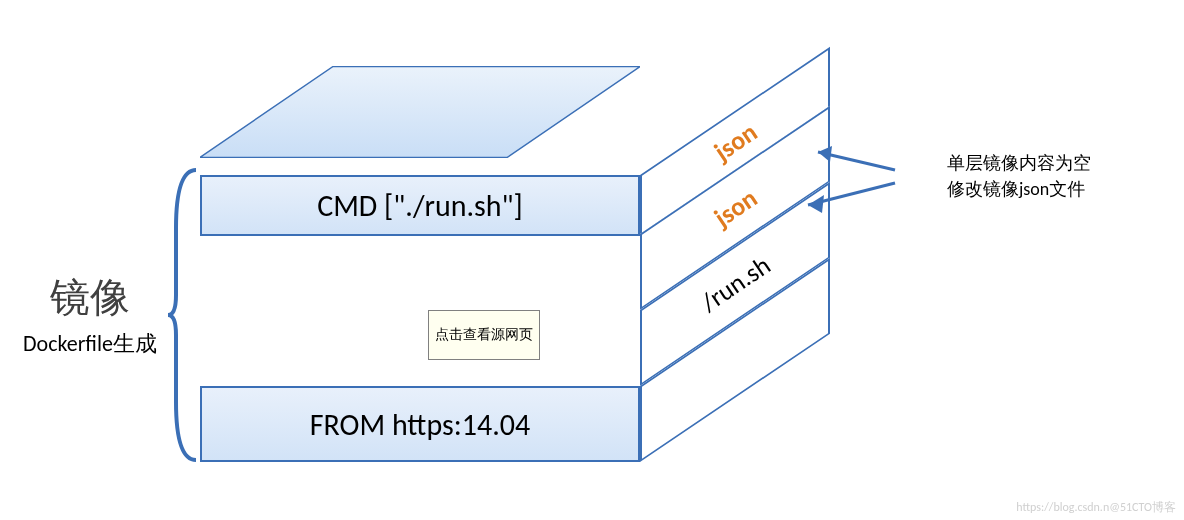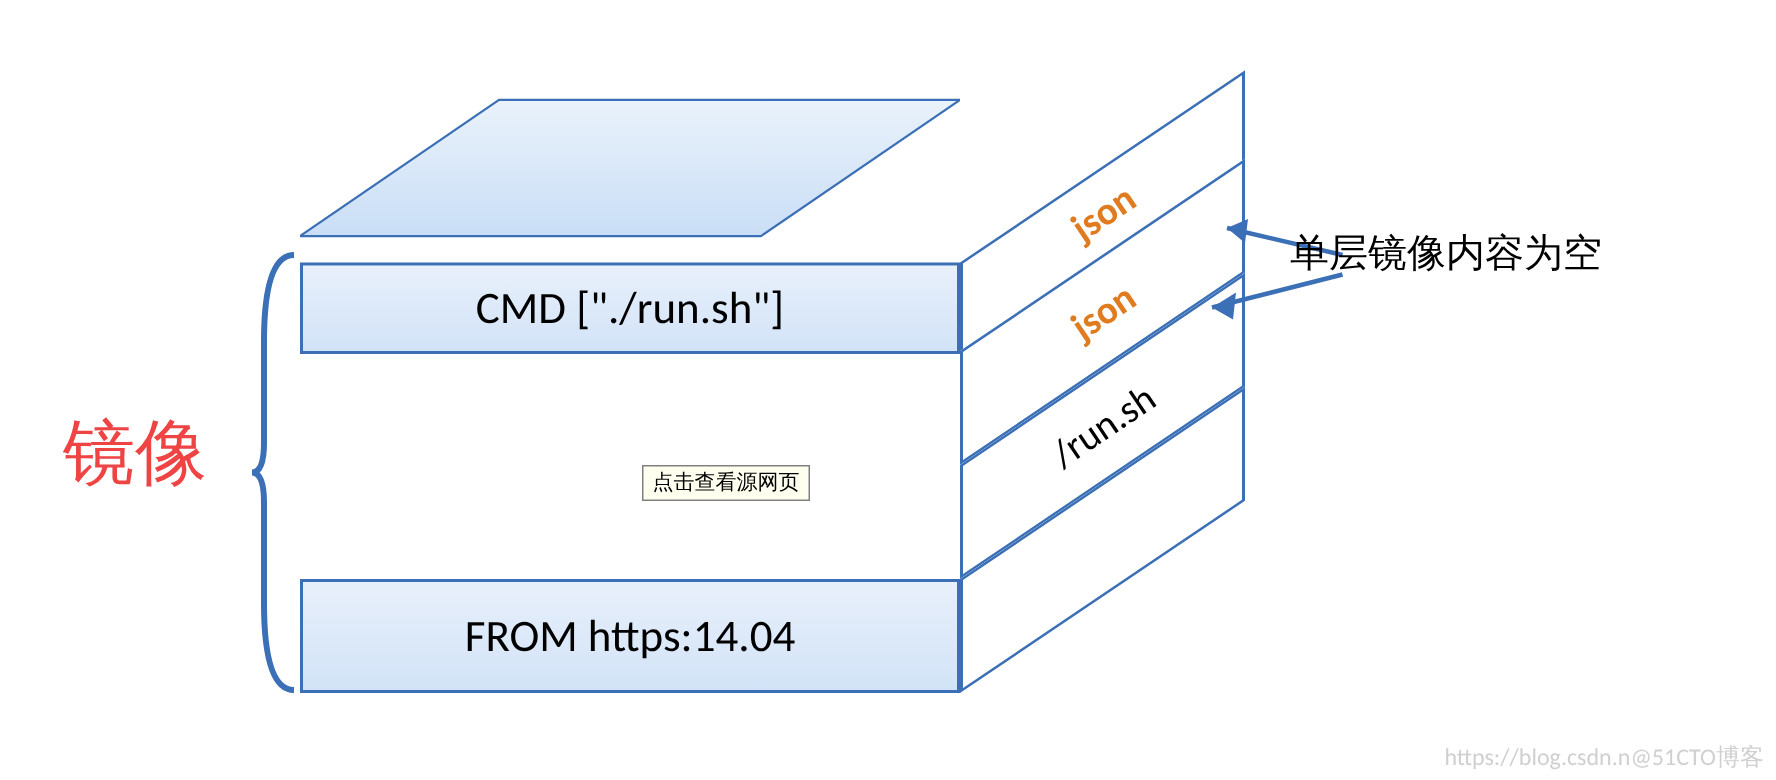--- a/index.html
+++ b/index.html
@@ -1,19 +1,19 @@
 <!DOCTYPE html>
 <html><head>
 <meta charset="utf-8">
 <style>
   html,body{margin:0;padding:0;width:1184px;height:520px;font-family:"Calibri","Microsoft YaHei",Arial,sans-serif;background:#fff;overflow:hidden}
   .stage{position:relative;width:1184px;height:520px}
   
   .left-label{position:absolute;left:10px;top:270px;width:160px;text-align:center}
-  .left-label .big{font-size:48px;color:#ef4444}
+  .left-label .big{font-size:40px;color:#404040}
   .left-label .small{font-size:22px;color:#000;margin-top:4px}
   .brace{position:absolute;left:168px;top:168px;width:30px;height:294px}
   
   .layer{position:absolute;left:200px;width:440px;height:76px;border:2px solid #3b6fb6;background:linear-gradient(#e8f0fb,#d2e3f7);color:#000;font-size:30px;display:flex;align-items:center;justify-content:center;box-sizing:border-box}
   .l0{top:386px}
   .l1{top:310px}
   .l2{top:234px}
   .l3{top:175px;height:61px}
   .top-face{position:absolute;left:200px;top:47px;width:440px;height:130px}
   
@@ -22,33 +22,34 @@
   .s1{top:310px}
   .s2{top:234px}
   .s3{top:175px;height:61px}
   .side span{display:inline-block;transform:skewY(34deg) rotate(-34deg)}
   .json{color:#e07b1f;font-weight:600}
   
   .arrow{position:absolute}
   .arrow line{stroke:#3b6fb6;stroke-width:3}
   .arrow polygon{fill:#3b6fb6}
   
-  .right-text{position:absolute;left:860px;top:150px;font-size:26px;line-height:1.45;color:#000}
+  .right-text{position:absolute;left:947px;top:150px;font-size:18px;line-height:1.45;color:#000}
   
-  .tooltip{position:absolute;left:428px;top:310px;border:1px solid #808080;background:#fffff0;font-size:14px;padding:2px 6px;color:#000}
+  .tooltip{position:absolute;left:428px;top:310px;border:1px solid #808080;background:#fffff0;font-size:14px;padding:15px 6px;color:#000}
   
-  .wm{position:absolute;right:8px;bottom:4px;font-size:16px;color:#d0d0d0}
+  .wm{position:absolute;right:8px;bottom:4px;font-size:12px;color:#d0d0d0}
 </style>
 </head>
 <body>
 
 <div class="stage">
 
   <div class="left-label">
     <div class="big">镜像</div>
+    <div class="small">Dockerfile生成</div>
   </div>
 
   <svg class="brace" viewBox="0 0 30 294">
     <path d="M28 2 Q8 2 8 60 L8 127 Q8 147 0 147 Q8 147 8 167 L8 234 Q8 292 28 292" fill="none" stroke="#3b6fb6" stroke-width="4"></path>
   </svg>
 
   <svg class="top-face" viewBox="0 0 630 130">
     <polygon points="0,130 190,0 630,0 440,130" fill="url(#gTop)" stroke="#3b6fb6" stroke-width="2"></polygon>
     <defs>
       <linearGradient id="gTop" x1="0" y1="0" x2="0" y2="1">
@@ -82,18 +83,19 @@
     <line x1="95" y1="40" x2="18" y2="22"></line>
     <polygon points="18,22 32,16 30,32"></polygon>
   </svg>
   <svg class="arrow" style="left:790px;top:175px" width="110" height="50">
     <line x1="105" y1="8" x2="18" y2="30"></line>
     <polygon points="18,30 34,20 32,38"></polygon>
   </svg>
 
   <div class="right-text">
     <div>单层镜像内容为空</div>
+    <div>修改镜像json文件</div>
   </div>
 
   <div class="tooltip">点击查看源网页</div>
 
   <div class="wm">https://blog.csdn.n@51CTO博客</div>
 </div>
 
 </body></html>

